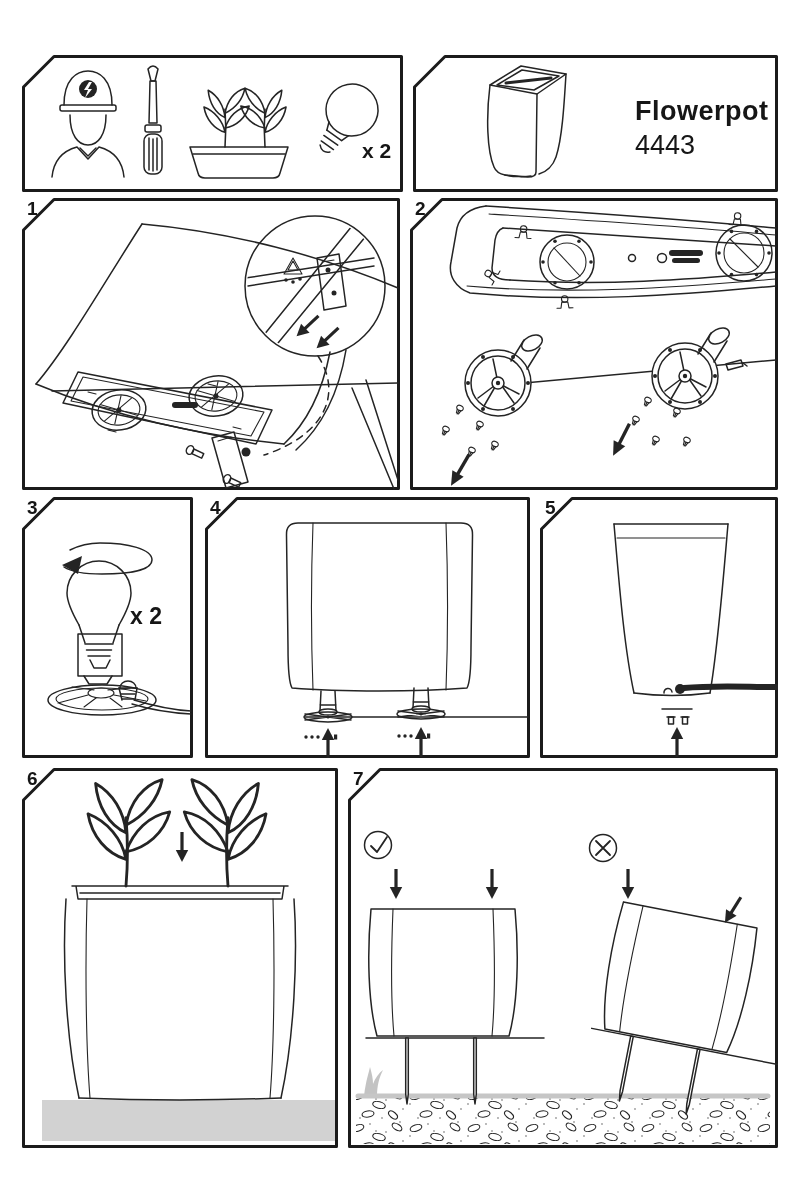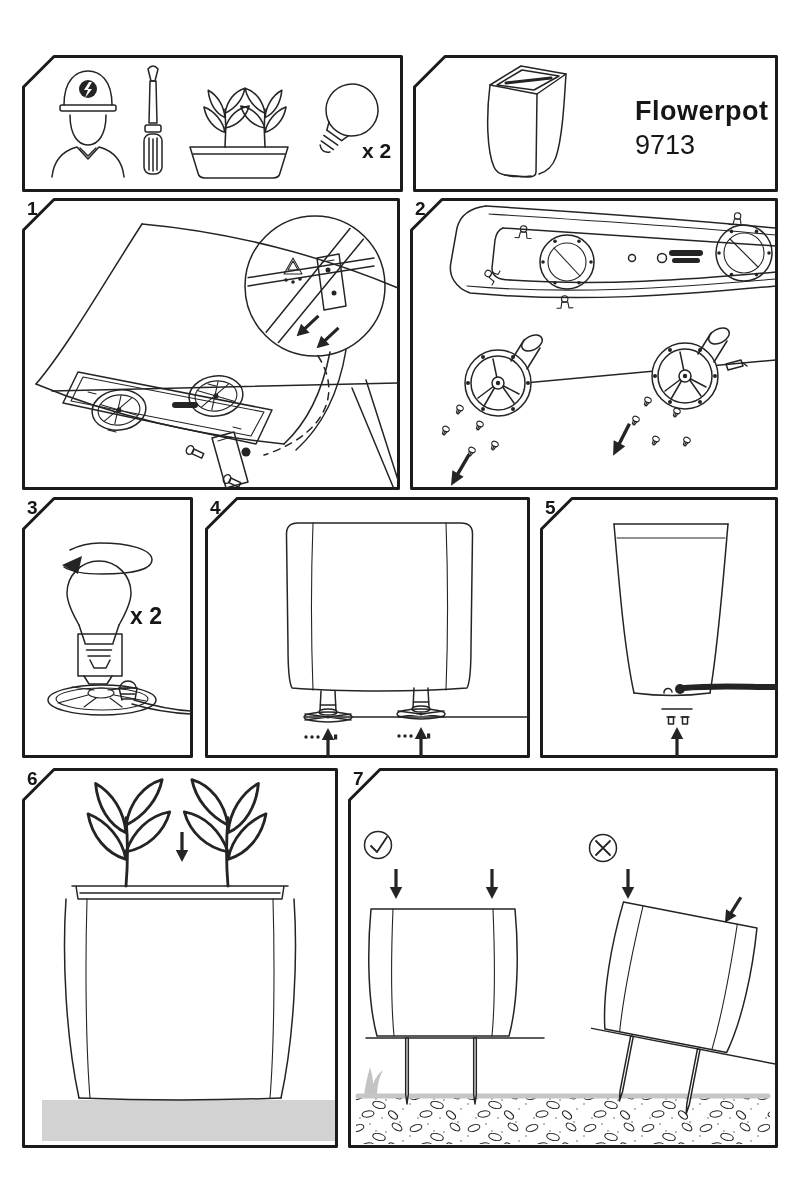--- a/index.html
+++ b/index.html
@@ -124,21 +124,21 @@
         <path d="M77,30 L108,11 L153,19 L124,39 Z"></path>
         <path d="M84,30 L109,15 L146,21 L121,35 Z"></path>
         <path d="M93,28 L138,23" stroke-width="3"></path>
         <path d="M77,30 C73,62 74,96 81,112 C83,117 87,119 92,120 L115,122 C120,122 123,120 123,117 L124,39"></path>
         <path d="M153,19 C151,52 149,84 143,102 C140,111 133,117 126,119"></path>
         <path d="M92,120 C100,122 112,122 118,121"></path>
       </g>
     </svg>
     <div class="prodtext" style="left:222px;top:40px">
       <div class="pname">Flowerpot</div>
-      <div class="pmodel">9713</div>
+      <div class="pmodel">4443</div>
     </div>
   </section>
 
   <section class="panel" style="left:22px;top:198px;width:378px;height:292px">
     <svg width="378" height="292" viewBox="0 0 378 292">
       <defs>
           <clipPath id="c1">
             <circle cx="293" cy="88" r="68"></circle>
           </clipPath>
         </defs>

